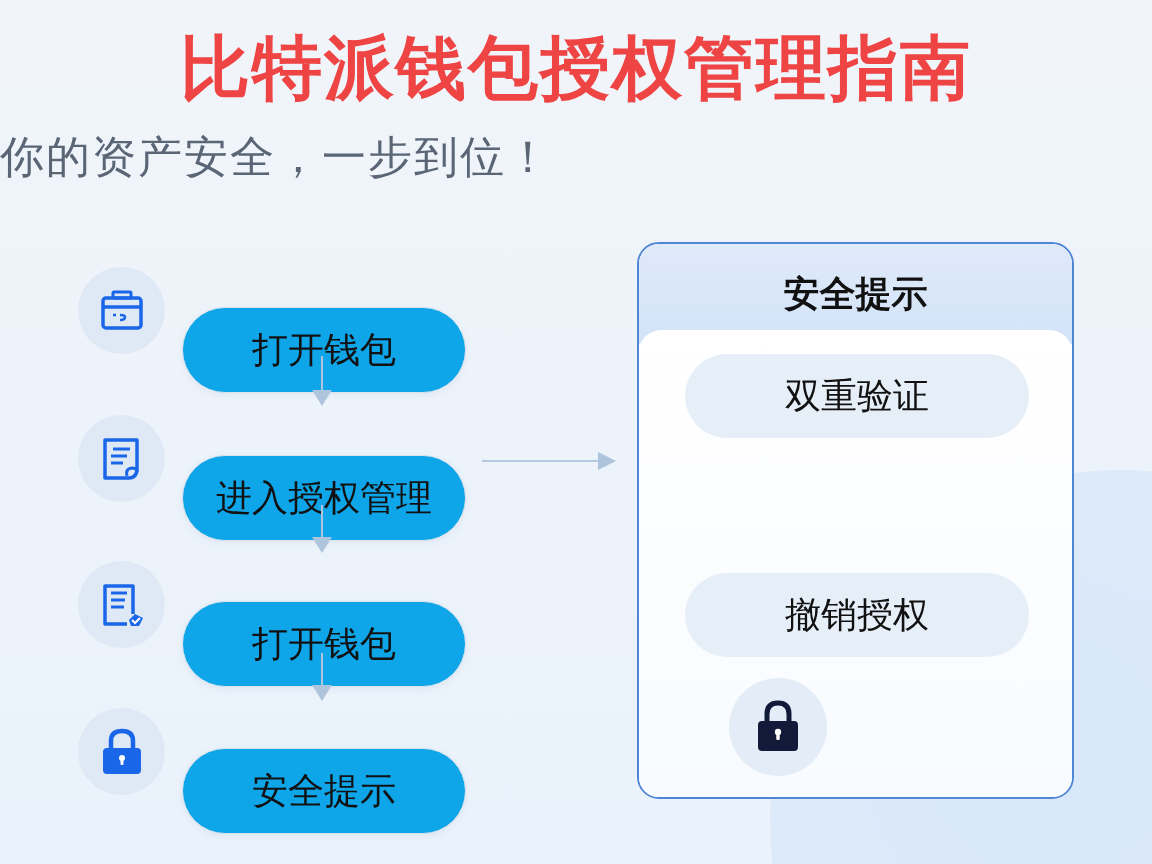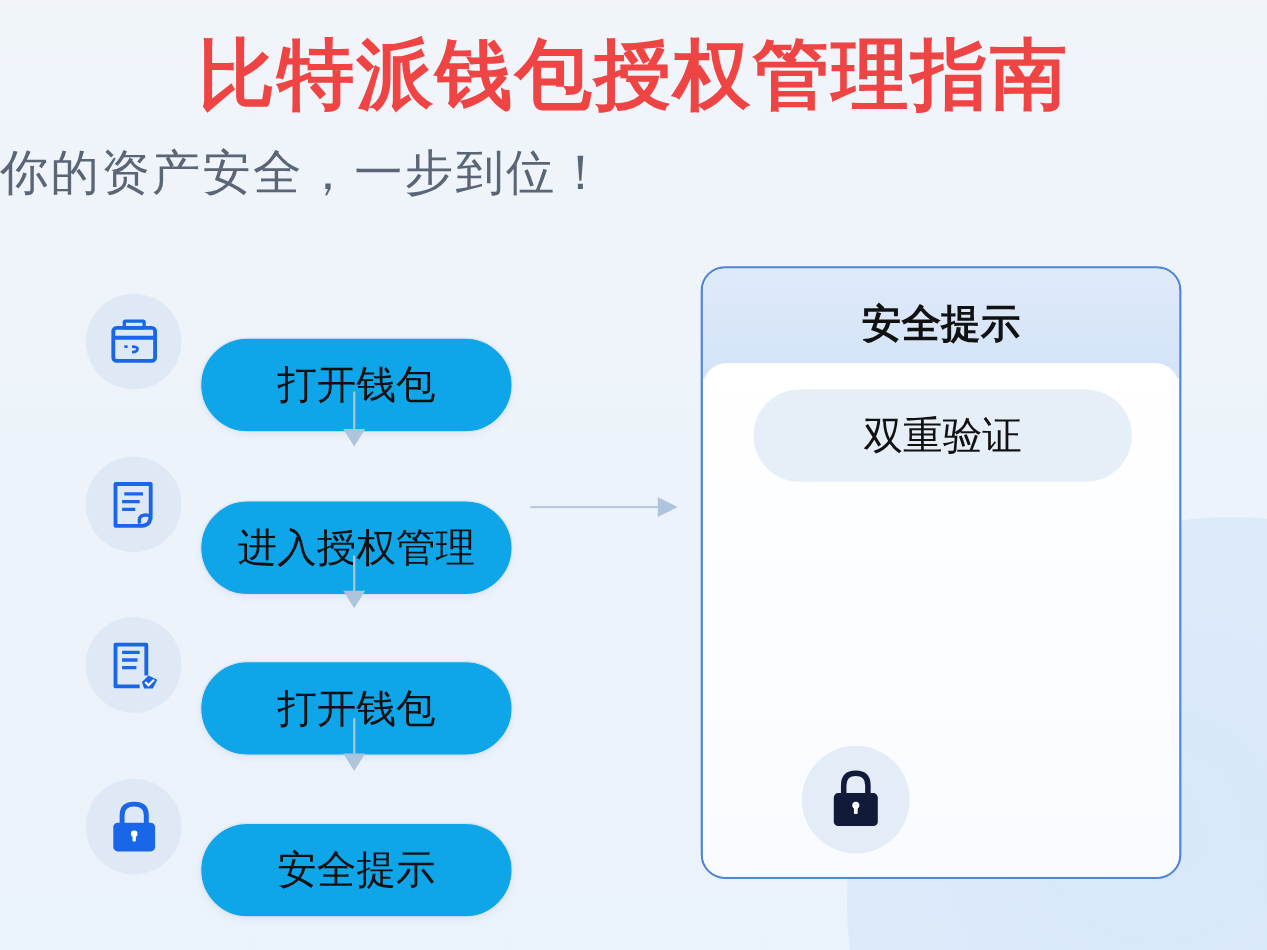--- a/index.html
+++ b/index.html
@@ -208,20 +208,21 @@
   <div class="line"></div>
   <div class="head"></div>
 </div>
 
 <div class="panel">
   <div class="panel-header">
     <div class="panel-title">安全提示</div>
   </div>
   <div class="panel-body"></div>
   <div class="tip" style="top:110px;">双重验证</div>
+  <div class="tip" style="top:329px;">撤销授权</div>
   <div class="panel-lock">
     <svg width="50" height="56" viewBox="0 0 50 56">
       <path d="M14 24 L14 15 Q14 4 25 4 Q36 4 36 15 L36 24" fill="none" stroke="#121a3a" stroke-width="5"></path>
       <rect x="5" y="22" width="40" height="30" rx="4" fill="#121a3a"></rect>
       <circle cx="25" cy="33" r="3.2" fill="#fff"></circle>
       <rect x="23.3" y="33" width="3.4" height="8" rx="1" fill="#fff"></rect>
     </svg>
   </div>
 </div>
 

